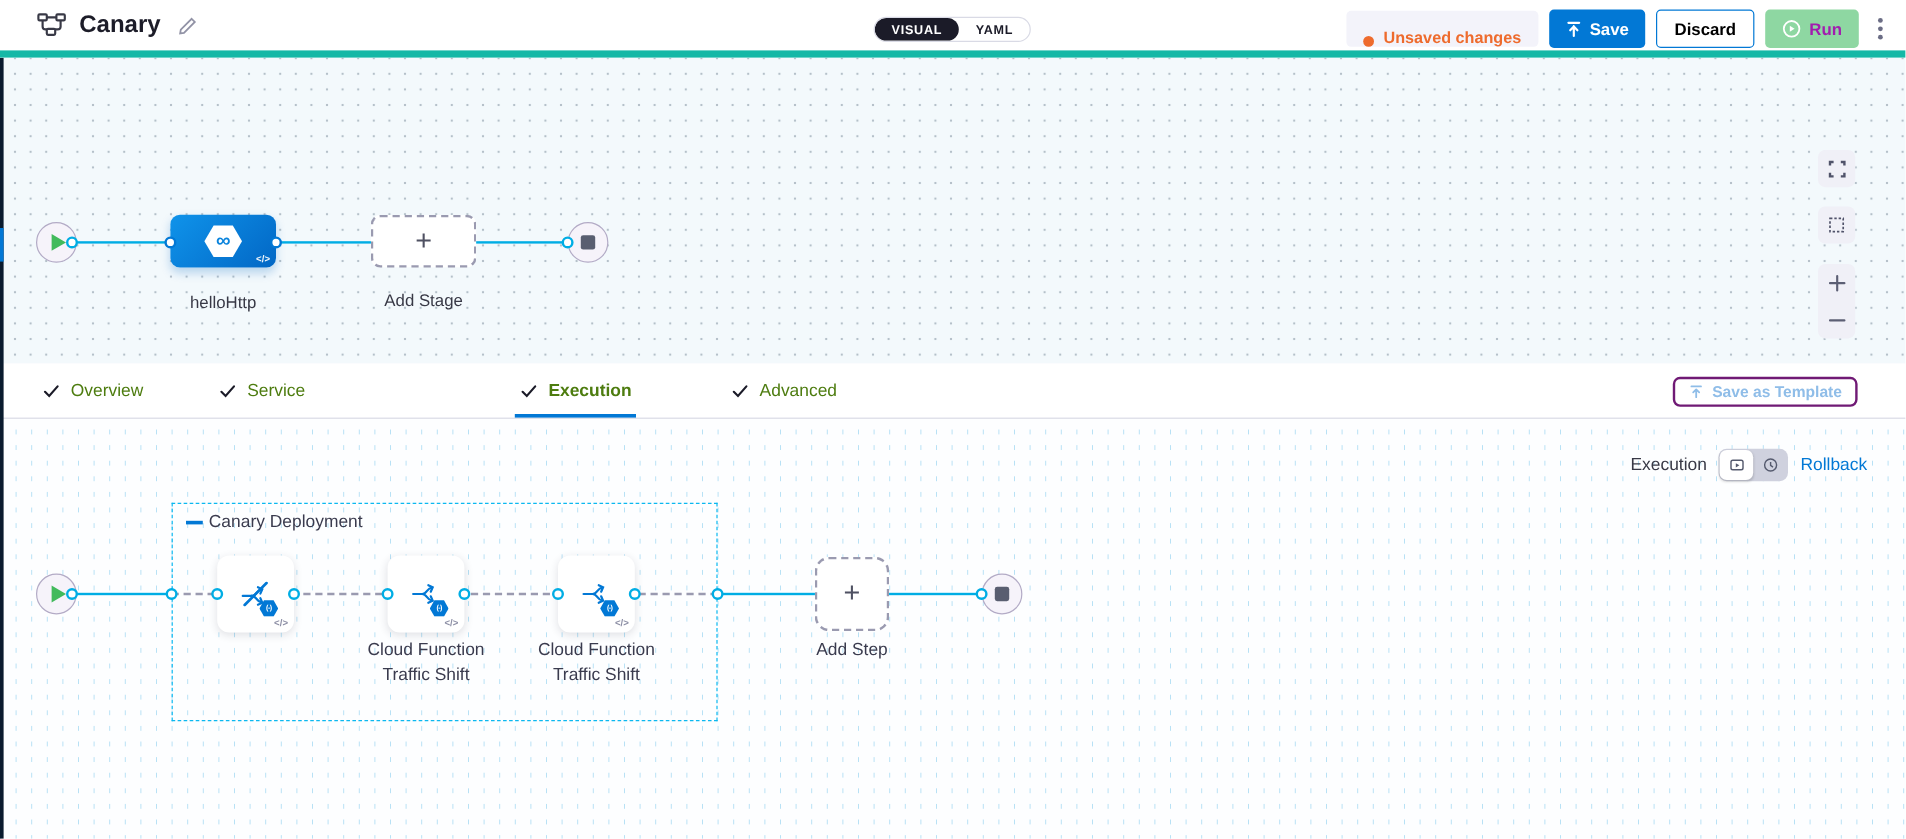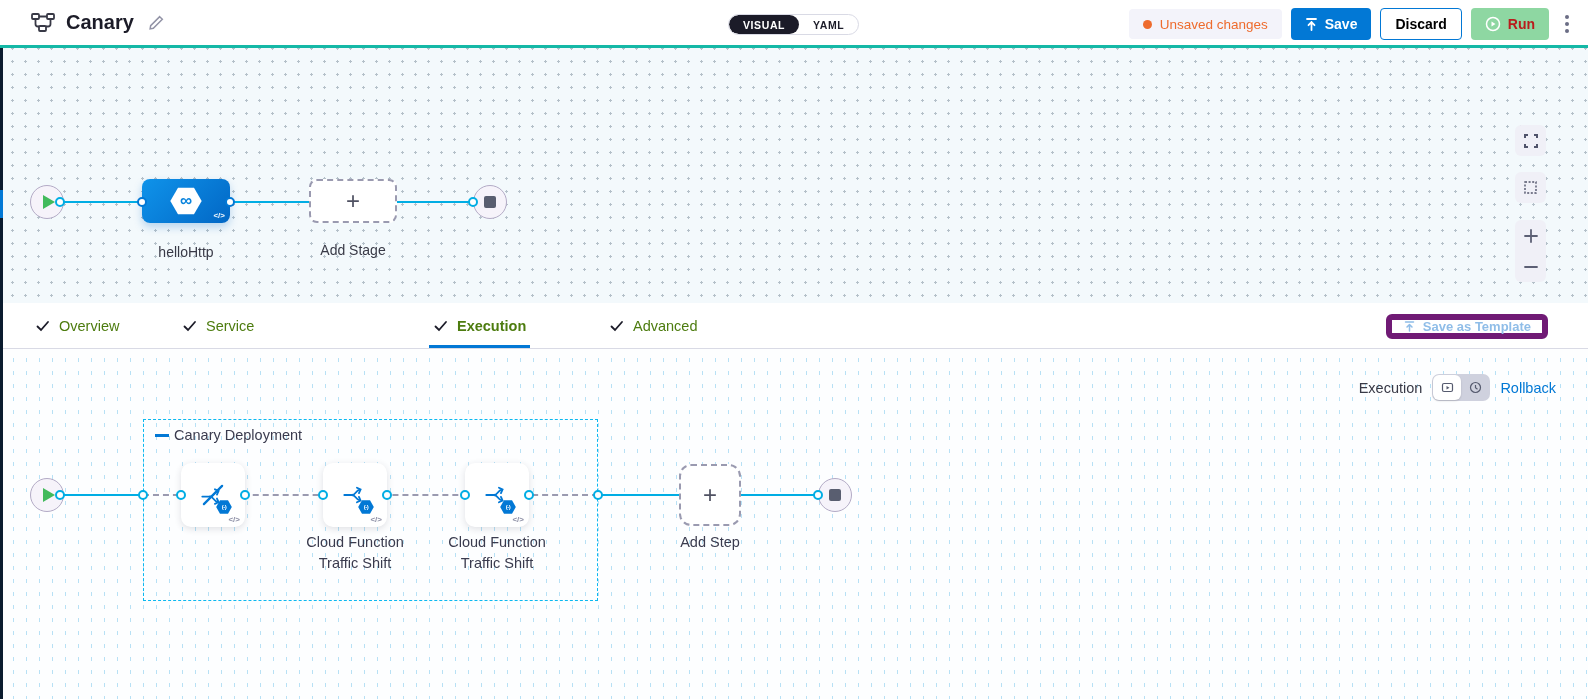--- a/index.html
+++ b/index.html
@@ -2,41 +2,41 @@
 <html><head>
 <meta charset="utf-8">
 <style>
   * { margin:0; padding:0; box-sizing:border-box; }
   html,body { width:1588px; height:699px; overflow:hidden; }
   body { font-family:"Liberation Sans", sans-serif; background:#fff; color:#22222a; }
   .app { position:relative; width:1588px; height:699px; }
 
   
   .header { position:absolute; top:0; left:0; right:0; height:48px; background:#fff;
-            border-bottom:3px solid #14b8a6; display:flex; align-items:center; z-index:20; }
+            border-bottom:6px solid #14b8a6; display:flex; align-items:center; z-index:20; }
   .header-left { display:flex; align-items:center; gap:10px; padding-left:30px; }
   .pipeline-icon { width:26px; height:26px; color:#383946; }
   .page-title { font-size:20px; font-weight:700; color:#1c1c28; }
   .edit-icon { width:17px; height:17px; color:#9293a6; margin-left:4px; cursor:pointer; }
 
   .mode-toggle { position:absolute; left:728px; top:14px; height:21px; display:flex;
                  border:1px solid #d9dae5; border-radius:11px; background:#fff; overflow:hidden; }
   .mode-seg { font-size:10.5px; font-weight:700; letter-spacing:.6px; padding:0 14px;
               display:flex; align-items:center; cursor:pointer; color:#1b1b28; }
   .mode-seg.active { background:#1b1b28; color:#fff; border-radius:11px; }
 
   .header-right { position:absolute; right:12px; top:0; height:48px; display:flex; align-items:center; gap:9px; }
-  .unsaved-badge { display:flex; align-items:center; gap:8px; background:#f3f3fa; border-radius:4px;
-                   height:30px; padding:0 14px; font-size:13.5px; font-weight:400; color:#ee6b2d; }
+  .unsaved-badge { display:flex; align-items:flex-end; gap:8px; background:#f3f3fa; border-radius:4px;
+                   height:30px; padding:0 14px; font-size:13.5px; font-weight:700; color:#ee6b2d; }
   .unsaved-dot { width:9px; height:9px; border-radius:50%; background:#ee6b2d; }
   .btn { height:32px; border-radius:4px; display:flex; align-items:center; gap:7px;
          padding:0 14px; font-size:14px; font-weight:700; cursor:pointer; border:none; background:none; }
   .btn-save { background:#0278d5; color:#fff; }
   .btn-discard { background:#fff; color:#000000; border:1px solid #0278d5; }
-  .btn-run { background:#8ed7a2; color:#b91c1c; cursor:default; }
+  .btn-run { background:#8ed7a2; color:#a21caf; cursor:default; }
   .kebab { width:18px; height:32px; display:flex; flex-direction:column; align-items:center;
            justify-content:center; gap:3px; cursor:pointer; }
   .kebab span { width:4px; height:4px; border-radius:50%; background:#6b6d85; }
 
   
   .left-rail { position:absolute; left:0; top:48px; bottom:0; width:3px; background:#0a1b2e; z-index:15; }
   .left-rail-accent { position:absolute; left:0; top:142px; width:3px; height:28px; background:#0278d5; }
 
   
   .stage-canvas { position:absolute; top:48px; left:0; right:0; height:255px;
@@ -77,21 +77,21 @@
               color:#5c5f74; font-size:20px; font-weight:400; }
 
   
   .tabbar { position:absolute; top:303px; left:0; right:0; height:46px; background:#fff;
             border-bottom:1px solid #d9dae5; z-index:10; }
   .tab { position:absolute; top:0; height:45px; display:flex; align-items:center; gap:8px;
          font-size:14.5px; color:#4d7c0f; cursor:pointer; padding:0 2px; }
   .tab .check { width:16px; height:16px; color:#1b1b28; }
   .tab.active { font-weight:700; }
   .tab.active::after { content:""; position:absolute; left:-2px; right:-2px; bottom:0; height:3px; background:#0278d5; }
-  .tmpl-btn { position:absolute; right:40px; top:11px; height:25px; border:6px solid #701a75; border-radius:6px;
+  .tmpl-btn { position:absolute; right:40px; top:11px; height:25px; border:2px solid #701a75; border-radius:6px;
               background:#fff; color:#8fbde8; font-size:13px; font-weight:700; display:flex; align-items:center;
               gap:7px; padding:0 11px; cursor:pointer; }
 
   
   .exec-canvas { position:absolute; top:349px; left:0; right:0; height:350px; background-color:#fdfeff;
                  background-image:
                    linear-gradient(to bottom, #fdfeff 0 9px, transparent 9px 13px),
                    linear-gradient(to right, rgba(2,150,220,.28) 0 1px, transparent 1px 13px);
                  background-size:13px 13px; }
   .exec-switch-row { position:absolute; right:32px; top:25px; display:flex; align-items:center; gap:10px; z-index:5; }

